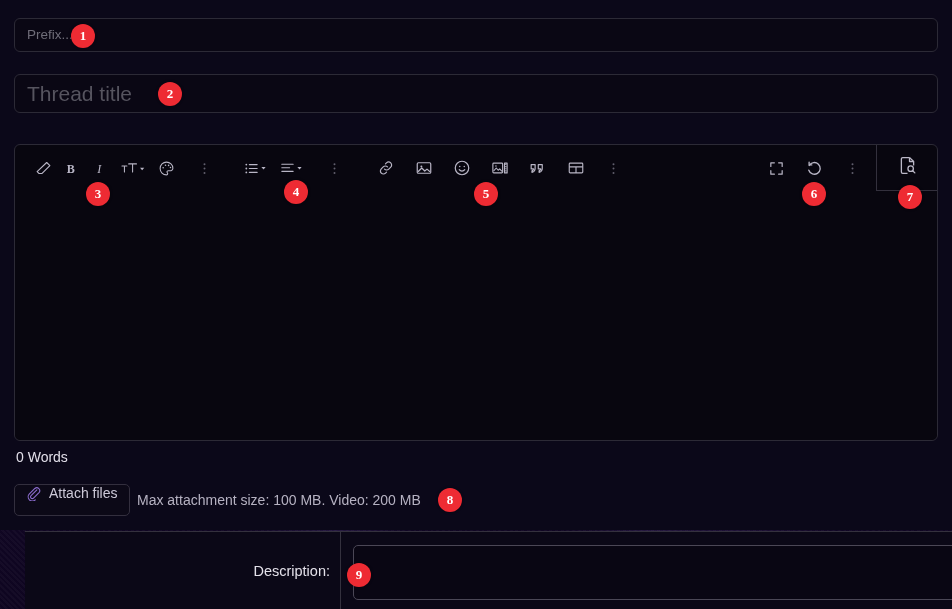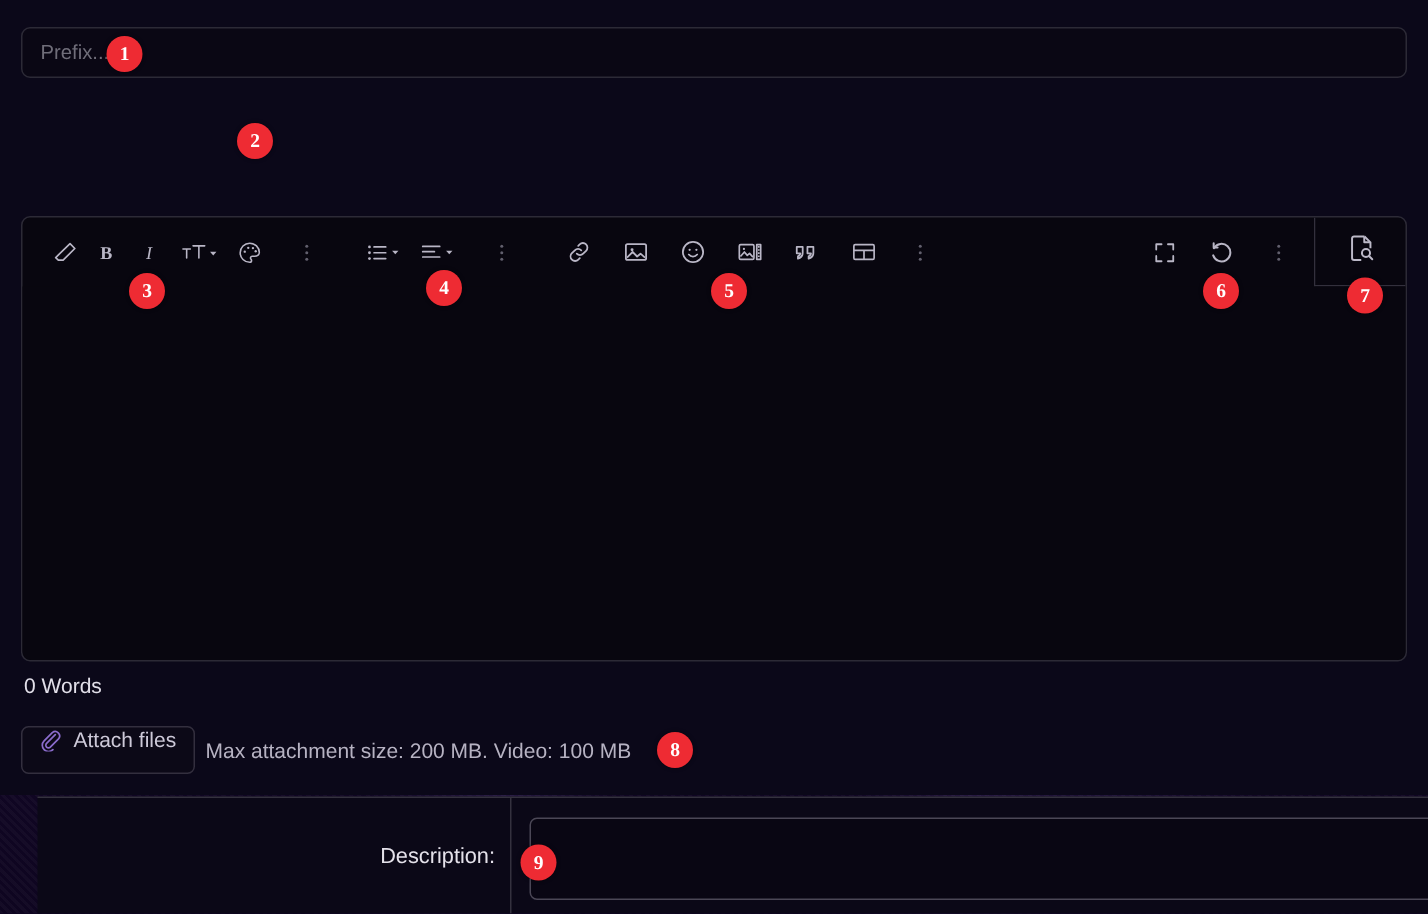--- a/index.html
+++ b/index.html
@@ -244,20 +244,23 @@
 <div id="bg-texture"></div>
 
 <div id="page-root">
 
   <div id="composer-backdrop"></div>
 
   <div class="field-box" id="prefix-field">
     <span class="placeholder-text" id="prefix-placeholder">Prefix...</span>
   </div>
 
+  <div class="field-box" id="title-field">
+    <span class="placeholder-text" id="title-placeholder">Thread title</span>
+  </div>
 
   <div id="editor-panel">
 
     <div id="editor-toolbar">
 
       <div class="tb-left">
 
         <div class="tb-group">
 
           <div class="tb-btn">
@@ -467,21 +470,21 @@
 
   <div id="attach-button">
     <span id="attach-clip-icon">
       <svg width="16" height="16" viewBox="0 0 24 24" fill="none" stroke="currentColor" stroke-width="1.7" stroke-linecap="round" stroke-linejoin="round">
         <path d="M17.8 7.2 9.1 15.9a2.6 2.6 0 1 0 3.7 3.7l8.2-8.2a4.4 4.4 0 0 0-6.2-6.2l-8.2 8.2a6.2 6.2 0 0 0 8.8 8.8"></path>
       </svg>
     </span>
     <span>Attach files</span>
   </div>
 
-  <div id="attach-note">Max attachment size: 200 MB. Video: 100 MB</div>
+  <div id="attach-note">Max attachment size: 100 MB. Video: 200 MB</div>
 
   <div id="desc-row">
     <div id="desc-label-cell">
       <span id="desc-label">Description:</span>
     </div>
     <div id="desc-input-cell">
       <div id="desc-input"></div>
     </div>
   </div>
 

